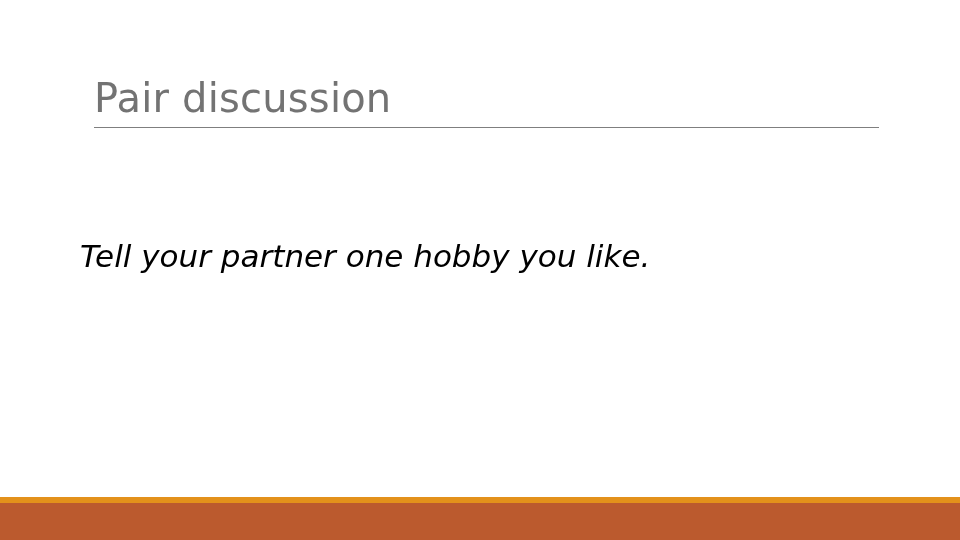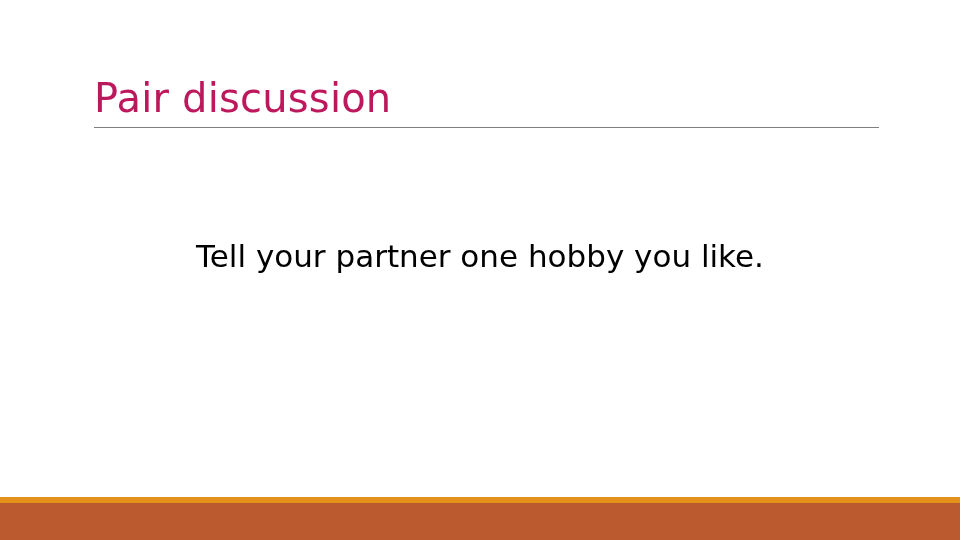--- a/index.html
+++ b/index.html
@@ -29,21 +29,21 @@
     left: 94px;
     top: 72px;
     width: 786px;
   }
 
   .slide-title {
     font-family: "DejaVu Sans", sans-serif;
     font-size: 40px;
     font-weight: 400;
     line-height: 52px;
-    color: #be185d;
+    color: #737373;
     letter-spacing: 0.2px;
     white-space: nowrap;
     margin: 0;
     padding: 0;
   }
 
   .title-rule {
     width: 785px;
     height: 0;
     border: 0;
@@ -51,21 +51,22 @@
     margin: 3px 0 0 0;
     padding: 0;
   }
 
   
   .body-block {
     position: absolute;
     left: 80px;
     top: 232px;
     width: 800px;
-    text-align: center;
+    text-align: left;
+    font-style: italic;
   }
 
   .body-line {
     font-family: "DejaVu Sans", sans-serif;
     font-size: 31px;
     font-weight: 400;
     line-height: 48px;
     color: #000000;
     margin: 0;
     padding: 0;

